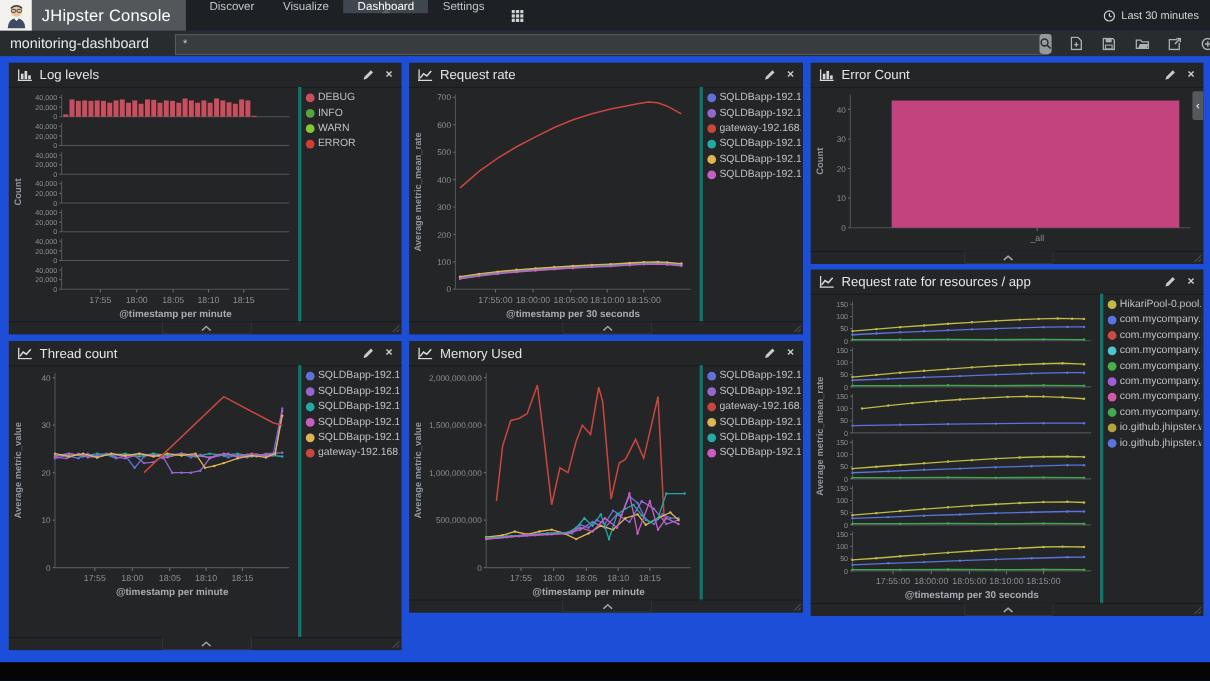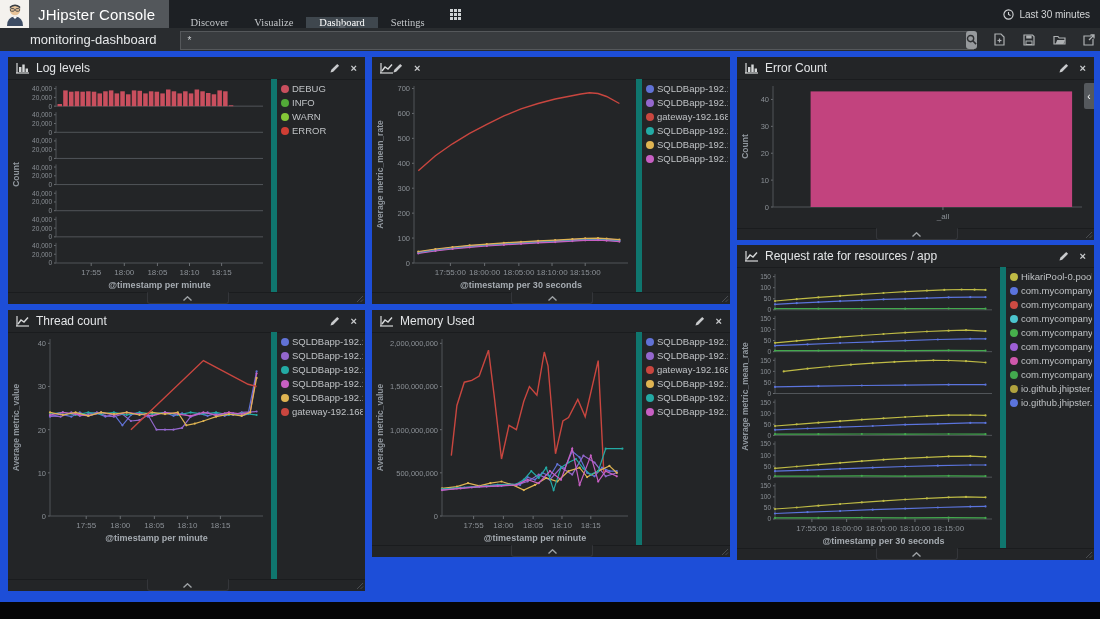--- a/index.html
+++ b/index.html
@@ -2,45 +2,45 @@
 <html><head>
 <meta charset="utf-8">
 <style>
   html,body{margin:0;padding:0;background:#000;}
   body{font-family:"Liberation Sans","DejaVu Sans",sans-serif;}
   #app{position:relative;width:1100px;height:619px;background:#1d4ed8;overflow:hidden;}
   
   .navbar{position:absolute;left:0;top:0;width:1100px;height:28px;background:#1d2024;display:flex;align-items:stretch;}
   .logo{width:29px;height:28px;background:#f4f2ee;display:flex;align-items:center;justify-content:center;}
   .brand{background:#53575b;color:#fff;font-size:15px;display:flex;align-items:center;padding:0 14px 0 9px;letter-spacing:.2px;}
-  .nav-items{display:flex;align-items:flex-end;margin-left:8px;font-family:Liberation Serif, serif;}
+  .nav-items{display:flex;align-items:flex-start;margin-left:8px;}
   .nav-item{position:relative;display:flex;align-items:center;padding:0 13px;color:#c3c6c9;font-size:10.5px;cursor:pointer;}
   .nav-item.active{background:#3f474e;color:#fff;}
   .nav-caret{position:absolute;left:50%;bottom:0;margin-left:-4px;width:0;height:0;border-left:4px solid transparent;border-right:4px solid transparent;border-bottom:4px solid #596067;}
   .nav-apps{display:flex;align-items:center;padding:0 12px;}
   .nav-right{margin-left:auto;display:flex;align-items:center;padding-right:10px;color:#d3d5d7;font-size:10px;gap:5px;}
   
   .toolbar{position:absolute;left:0;top:28px;width:1100px;height:23px;background:#292c2f;display:flex;align-items:center;}
-  .dash-name{color:#e6e8ea;font-size:13px;padding:0 12px 0 9px;white-space:nowrap;margin-left:21px;}
+  .dash-name{color:#e6e8ea;font-size:13px;padding:0 12px 0 9px;white-space:nowrap;}
   .query-wrap{flex:0 0 auto;width:780px;margin-left:12px;}
   .query-input{width:100%;height:15px;background:#393c3f;border:1px solid #55585b;color:#c9cccf;font-size:10px;padding:1px 6px;outline:none;font-family:"Liberation Sans",sans-serif;}
   .search-btn{width:30px;height:18px;background:#96999c;border-radius:3px;margin-left:6px;display:flex;align-items:center;justify-content:center;cursor:pointer;}
   .tb-icons{display:flex;align-items:center;margin-left:14px;gap:14px;}
   .tb-btn{width:16px;height:16px;display:flex;align-items:center;justify-content:center;cursor:pointer;}
   
   .panel{position:absolute;background:#232527;}
   .panel-header{position:absolute;left:0;top:0;right:0;height:22px;display:flex;align-items:center;padding:11px 8px;border-bottom:1px solid #1a1c1e;box-sizing:border-box;cursor:move;}
   .ph-title{color:#e3e5e7;font-size:12px;margin-left:7px;flex:1;white-space:nowrap;overflow:hidden;}
   .ph-actions{display:flex;align-items:center;gap:11px;}
   .ph-actions span{cursor:pointer;display:flex;align-items:center;}
   .close-x{color:#c9cbcd;font-size:11px;font-weight:bold;line-height:10px;}
   .chart{position:absolute;left:2px;top:22px;bottom:11px;}
   .with-legend .chart{right:94px;}
   .no-legend .chart{right:4px;}
-  .legend-col{position:absolute;top:22px;right:0;bottom:11px;width:94px;border-left:6px solid #0f766e;padding:4px 2px 0 4px;box-sizing:border-box;overflow:hidden;}
+  .legend-col{position:absolute;top:22px;right:0;bottom:11px;width:94px;border-left:3px solid #0f766e;padding:4px 2px 0 4px;box-sizing:border-box;overflow:hidden;}
   .legend-toggle{position:absolute;top:4px;left:-11px;width:11px;height:26px;background:#55595d;color:#fff;font-size:10px;display:flex;align-items:center;justify-content:center;border-radius:2px 0 0 2px;cursor:pointer;}
   .legend-toggle-right{position:absolute;top:26px;right:0;width:10px;height:26px;background:#55595d;color:#fff;font-size:10px;display:flex;align-items:center;justify-content:center;border-radius:2px 0 0 2px;cursor:pointer;}
   .legend-item{display:flex;align-items:center;margin-bottom:3px;cursor:pointer;}
   .legend-item .dot{width:8px;height:8px;border-radius:50%;flex:0 0 8px;}
   .legend-item .lab{color:#bfc2c5;font-size:9.5px;margin-left:3px;white-space:nowrap;overflow:hidden;max-width:80px;}
   .panel-footer{position:absolute;left:0;bottom:0;right:0;height:11px;border-top:1px solid #1a1c1e;}
   .collapse-tab{position:absolute;left:50%;top:-1px;margin-left:-40px;width:80px;height:10px;background:#232527;border:1px solid #34363a;border-top:1px solid #232527;border-radius:0 0 3px 3px;display:flex;align-items:center;justify-content:center;cursor:pointer;}
   .resize-handle{position:absolute;right:1px;bottom:1px;width:8px;height:8px;cursor:nwse-resize;}
   .bottom-strip{position:absolute;left:0;bottom:0;width:1100px;height:17px;background:#050506;}
   svg{display:block;}
@@ -302,20 +302,21 @@
       </div>
       <div class="panel with-legend" style="left: 372px; top: 57px; width: 358px; height: 247px;">
         <div class="panel-header">
           <span>
             <svg width="13" height="11" viewBox="0 0 13 11">
               <line x1="1" y1="0" x2="1" y2="10" stroke="#d7d9da" stroke-width="1.2"></line>
               <line x1="0" y1="10" x2="13" y2="10" stroke="#d7d9da" stroke-width="1.2"></line>
               <polyline points="2,8 5,4 8,6 12,1.5" fill="none" stroke="#d7d9da" stroke-width="1.4"></polyline>
             </svg>
           </span>
+          <span class="ph-title">Request rate</span>
           <span class="ph-actions">
             <span>
               <svg width="10" height="10" viewBox="0 0 10 10">
                 <path d="M0.5 9.5 L1.3 6.8 L7.2 0.9 L9.1 2.8 L3.2 8.7 Z" fill="#c9cbcd"></path>
               </svg>
             </span>
             <span class="close-x">×</span>
           </span>
         </div>
         <div class="chart">

